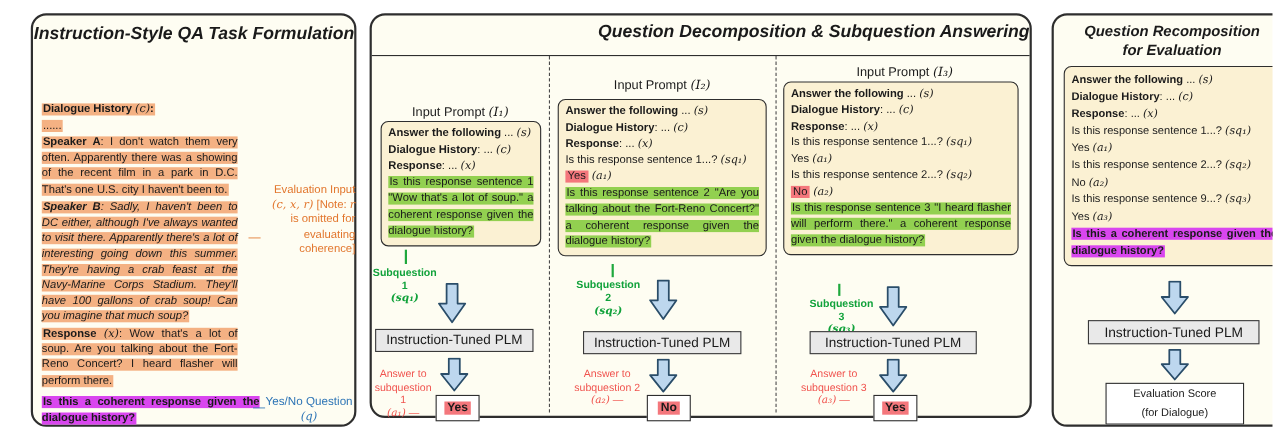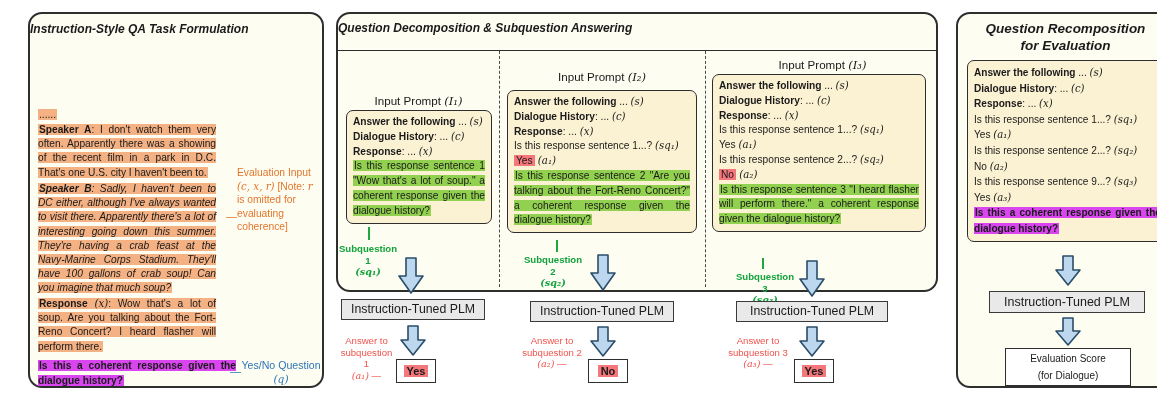--- a/index.html
+++ b/index.html
@@ -1,38 +1,38 @@
 <!DOCTYPE html>
 <html><head>
 <meta charset="utf-8">
 <style>
   html,body{margin:0;padding:0;background:#fff;}
   .canvas{position:relative;width:1157px;height:400px;background:#ffffff;
           font-family:"Liberation Sans",sans-serif;color:#1a1a1a;overflow:hidden;}
   .panel{position:absolute;background:#fefdf2;border:2px solid #2e2e2e;border-radius:14px;box-sizing:border-box;}
-  .ptitle{position:absolute;left:0;right:0;text-align:left;font-weight:700;font-style:italic;font-size:12px;}
+  .ptitle{position:absolute;left:0;right:0;text-align:right;font-weight:700;font-style:italic;font-size:16px;}
   
   .b{font-weight:700;}
   .m{font-family:"DejaVu Serif","Liberation Serif",serif;font-style:italic;}
   .just{text-align:justify;}
   .hl-gy{background:#bfbfbf;padding:0 1px;}
   .hl-or{background:#f4b183;padding:0 1px;}
   .hl-bl{background:#d946ef;padding:0 1px;}
   .hl-gr{background:#92d050;padding:0 1px;}
   .hl-rd{background:#f4777c;padding:0 2px;}
   
   #p1{left:28px;top:12px;width:296px;height:376px;}
   .p1-row1{position:absolute;left:8px;top:46px;width:284px;font-size:10.2px;}
   .lbl-gray{color:#7f7f7f;font-size:10.4px;}
   .para{position:absolute;left:8px;width:178px;font-size:10.2px;line-height:14.2px;}
-  .p1-eval{position:absolute;left:207px;top:152px;width:86px;text-align:left;color:#e2762d;font-size:10.3px;line-height:13.6px;}
+  .p1-eval{position:absolute;left:207px;top:152px;width:86px;text-align:right;color:#e2762d;font-size:10.3px;line-height:13.6px;}
   .p1-qlabel{position:absolute;left:210px;top:344px;width:82px;text-align:center;color:#2e75b6;font-size:10.6px;line-height:14px;}
   .dash{position:absolute;font-size:11px;}
   
-  #p2{left:336px;top:12px;width:602px;height:280px;}
+  #p2{left:336px;top:12px;width:602px;height:368px;}
   .p2-sep{position:absolute;left:0;right:0;top:36px;border-bottom:1.6px solid #2e2e2e;}
   .vdash{position:absolute;top:37px;bottom:3px;width:0;border-left:1.6px dashed #4a4a4a;}
   .coltitle{position:absolute;text-align:center;font-size:11.6px;}
   .pbox{position:absolute;background:#fbf1d3;border:1.4px solid #2e2e2e;border-radius:7px;
         padding:4px 6px;font-size:10.2px;line-height:14.8px;box-sizing:border-box;overflow:hidden;}
   .ln{white-space:nowrap;}
   .lnw{text-align:justify;}
   .tick{position:absolute;width:2px;background:#1fa83d;}
   .sq{position:absolute;text-align:center;color:#11a23b;font-size:9.6px;line-height:11.6px;font-weight:600;}
   .ansl{position:absolute;text-align:center;color:#f0534e;font-size:9.6px;line-height:11.6px;}
@@ -53,20 +53,23 @@
 </style>
 </head>
 <body>
 
 <div class="canvas">
 
   <div class="panel" id="p1">
     <div class="ptitle" style="top:8px;">Instruction-Style QA Task Formulation</div>
 
 
+    <div class="para" style="top:79px;">
+      <span class="hl-or"><span class="b">Dialogue History </span><span class="m">(c)</span><span class="b">:</span></span>
+    </div>
     <div class="para" style="top:94px;">
       <span class="hl-or">......</span>
     </div>
     <div class="para just" style="top:109px;">
       <span class="hl-or"><span class="b">Speaker A</span><span>: I don't watch them very often. Apparently there was a showing of the recent film in a park in D.C. That's one U.S. city I haven't been to.</span></span>
     </div>
     <div class="para just" style="top:168px;font-style:italic;">
       <span class="hl-or"><span class="b">Speaker B</span><span>: Sadly, I haven't been to DC either, although I've always wanted to visit there. Apparently there's a lot of interesting going down this summer. They're having a crab feast at the Navy-Marine Corps Stadium. They'll have 100 gallons of crab soup! Can you imagine that much soup?</span></span>
     </div>
     <div class="para just" style="top:283px;">

